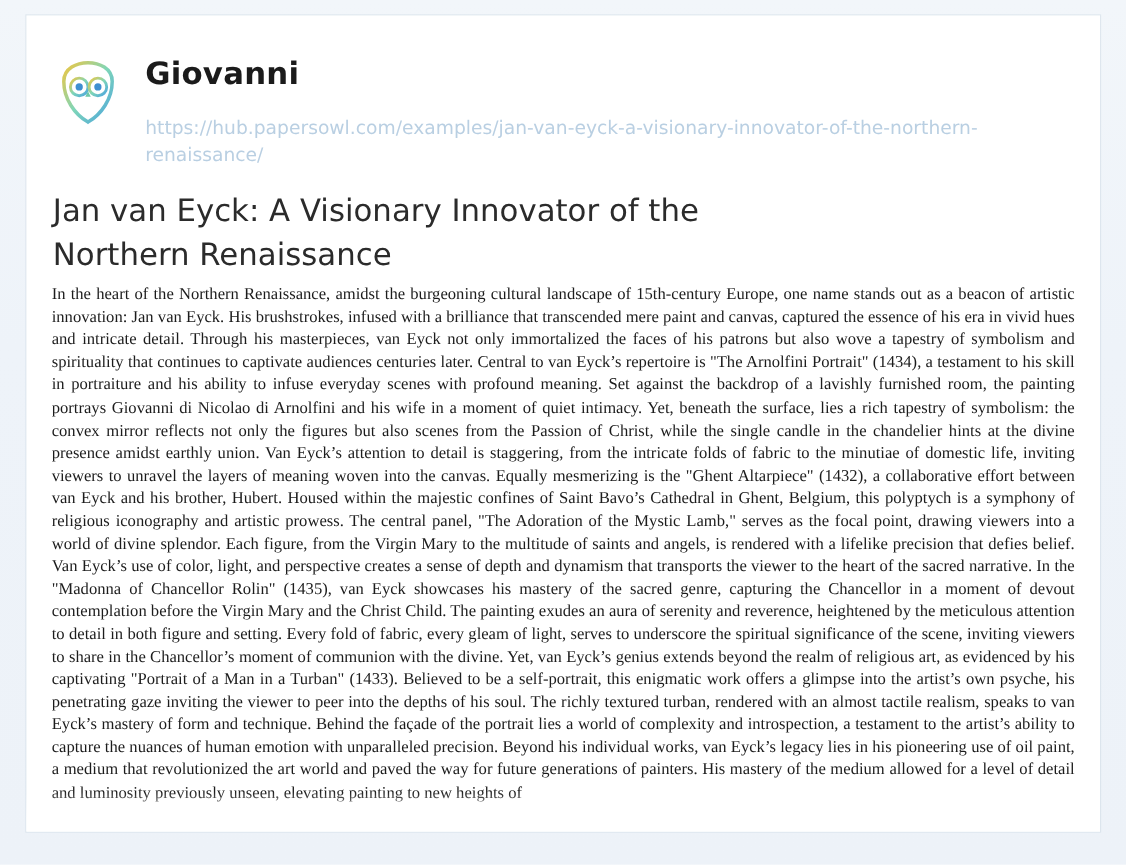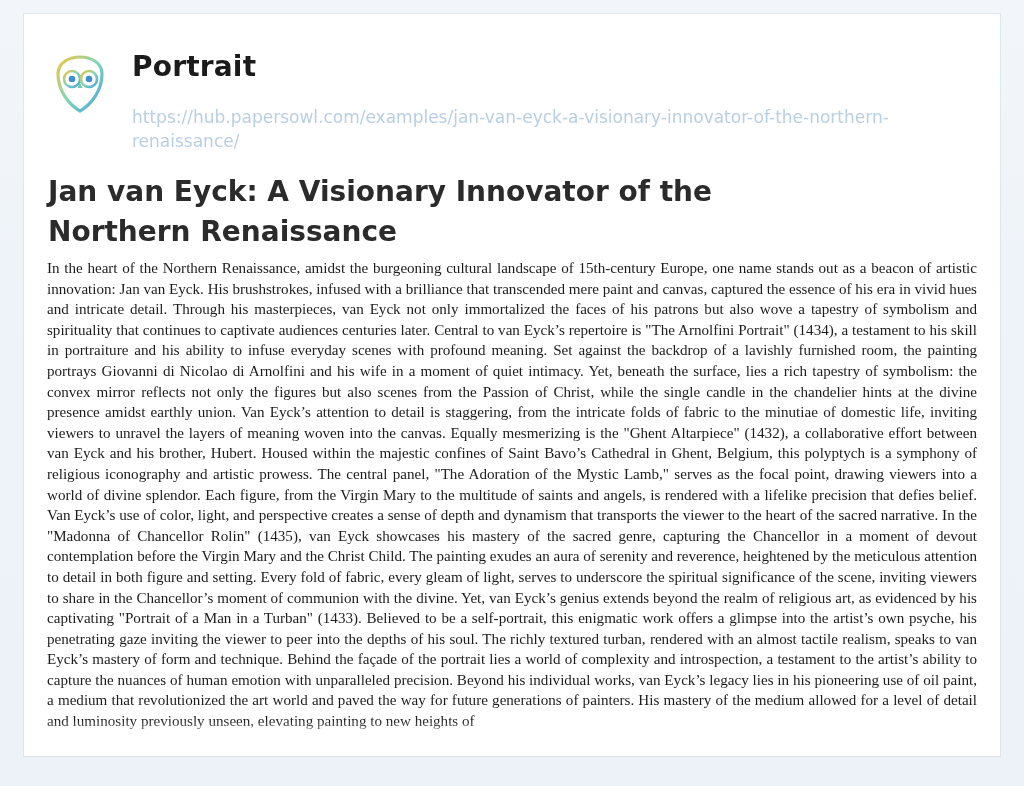--- a/index.html
+++ b/index.html
@@ -68,21 +68,21 @@
   }
   .doc-title {
     position: absolute;
     left: 48px;
     top: 172px;
     width: 700px;
     font-size: 28px;
     line-height: 1.42;
     color: #2b2b2b;
     font-family: "DejaVu Sans", sans-serif;
-    font-weight: bold;
+    font-weight: normal;
     margin: 0;
   }
   .body-text {
     position: absolute;
     left: 47px;
     top: 258px;
     width: 930px;
     font-family: "Liberation Serif", serif;
     font-size: 15.1px;
     line-height: 1.365;
@@ -118,21 +118,21 @@
         </defs>
         <path d="M10 22 C10 10, 22 5, 32 5 C42 5, 54 10, 54 22 C54 38, 44 52, 32 59 C20 52, 10 38, 10 22 Z" fill="none" stroke="url(#owlgrad)" stroke-width="3.2"></path>
         <circle cx="24" cy="27" r="8" fill="none" stroke="url(#owlgrad)" stroke-width="2.6"></circle>
         <circle cx="41" cy="27" r="8" fill="none" stroke="url(#owlgrad)" stroke-width="2.6"></circle>
         <circle cx="24" cy="27" r="3.3" fill="#3f8fd0"></circle>
         <circle cx="41" cy="27" r="3.3" fill="#3f8fd0"></circle>
         <path d="M32 31 L29.5 36 L34.5 36 Z" fill="#6dc9a8"></path>
       </svg>
     </span>
     <div class="brand-block">
-      <div class="brand-name">Portrait</div>
+      <div class="brand-name">Giovanni</div>
       <div class="brand-url">https://hub.papersowl.com/examples/jan-van-eyck-a-visionary-innovator-of-the-northern-renaissance/</div>
     </div>
   </div>
 
   <h1 class="doc-title">Jan van Eyck: A Visionary Innovator of the Northern Renaissance</h1>
 
   <div class="body-text">In the heart of the Northern Renaissance, amidst the burgeoning cultural landscape of 15th-century Europe, one name stands out as a beacon of artistic innovation: Jan van Eyck. His brushstrokes, infused with a brilliance that transcended mere paint and canvas, captured the essence of his era in vivid hues and intricate detail. Through his masterpieces, van Eyck not only immortalized the faces of his patrons but also wove a tapestry of symbolism and spirituality that continues to captivate audiences centuries later. Central to van Eyck’s repertoire is "The Arnolfini Portrait" (1434), a testament to his skill in portraiture and his ability to infuse everyday scenes with profound meaning. Set against the backdrop of a lavishly furnished room, the painting portrays Giovanni di Nicolao di Arnolfini and his wife in a moment of quiet intimacy. Yet, beneath the surface, lies a rich tapestry of symbolism: the convex mirror reflects not only the figures but also scenes from the Passion of Christ, while the single candle in the chandelier hints at the divine presence amidst earthly union. Van Eyck’s attention to detail is staggering, from the intricate folds of fabric to the minutiae of domestic life, inviting viewers to unravel the layers of meaning woven into the canvas. Equally mesmerizing is the "Ghent Altarpiece" (1432), a collaborative effort between van Eyck and his brother, Hubert. Housed within the majestic confines of Saint Bavo’s Cathedral in Ghent, Belgium, this polyptych is a symphony of religious iconography and artistic prowess. The central panel, "The Adoration of the Mystic Lamb," serves as the focal point, drawing viewers into a world of divine splendor. Each figure, from the Virgin Mary to the multitude of saints and angels, is rendered with a lifelike precision that defies belief. Van Eyck’s use of color, light, and perspective creates a sense of depth and dynamism that transports the viewer to the heart of the sacred narrative. In the "Madonna of Chancellor Rolin" (1435), van Eyck showcases his mastery of the sacred genre, capturing the Chancellor in a moment of devout contemplation before the Virgin Mary and the Christ Child. The painting exudes an aura of serenity and reverence, heightened by the meticulous attention to detail in both figure and setting. Every fold of fabric, every gleam of light, serves to underscore the spiritual significance of the scene, inviting viewers to share in the Chancellor’s moment of communion with the divine. Yet, van Eyck’s genius extends beyond the realm of religious art, as evidenced by his captivating "Portrait of a Man in a Turban" (1433). Believed to be a self-portrait, this enigmatic work offers a glimpse into the artist’s own psyche, his penetrating gaze inviting the viewer to peer into the depths of his soul. The richly textured turban, rendered with an almost tactile realism, speaks to van Eyck’s mastery of form and technique. Behind the façade of the portrait lies a world of complexity and introspection, a testament to the artist’s ability to capture the nuances of human emotion with unparalleled precision. Beyond his individual works, van Eyck’s legacy lies in his pioneering use of oil paint, a medium that revolutionized the art world and paved the way for future generations of painters. His mastery of the medium allowed for a level of detail and luminosity previously unseen, elevating painting to new heights of</div>
 
   <div class="fade-bottom"></div>
 </div>

